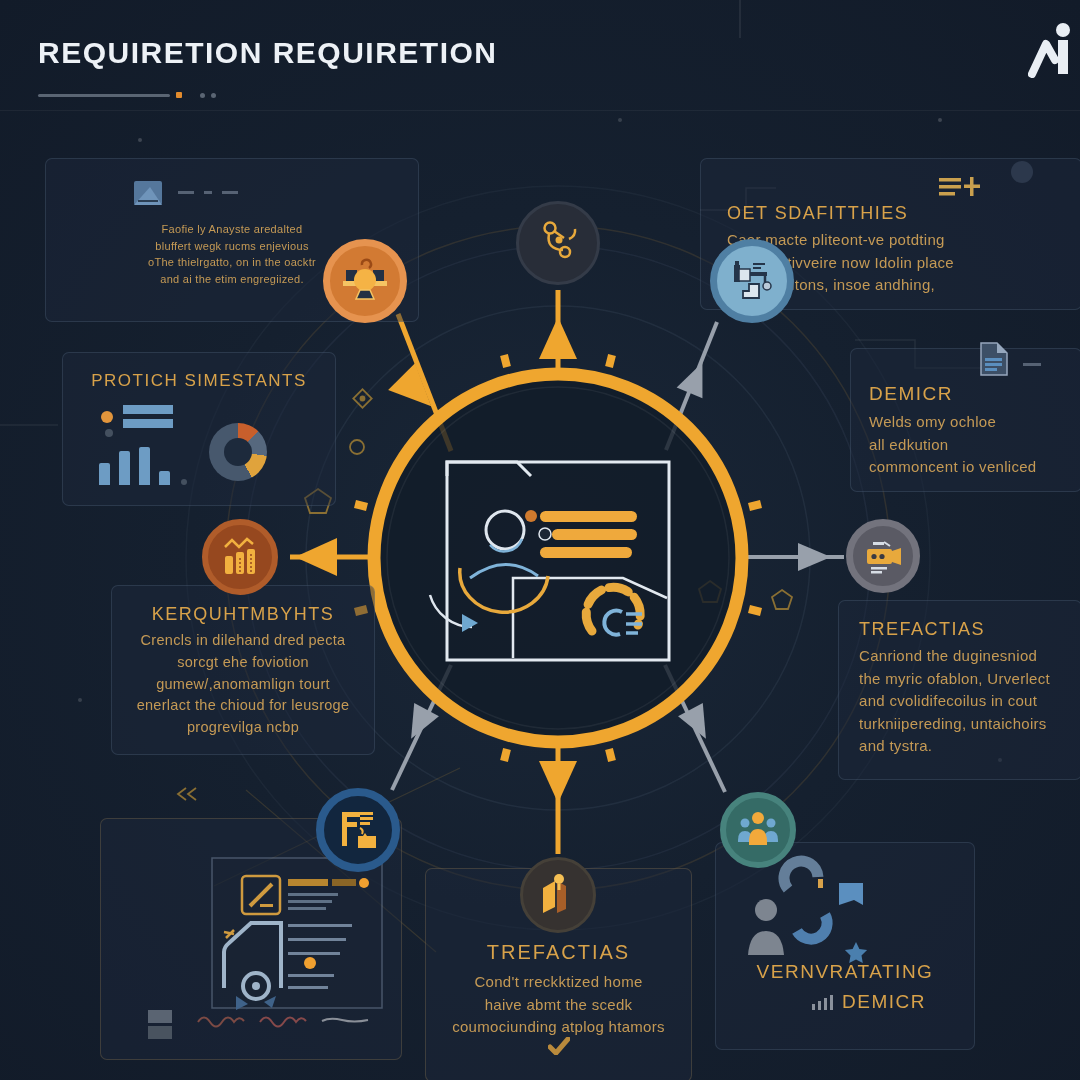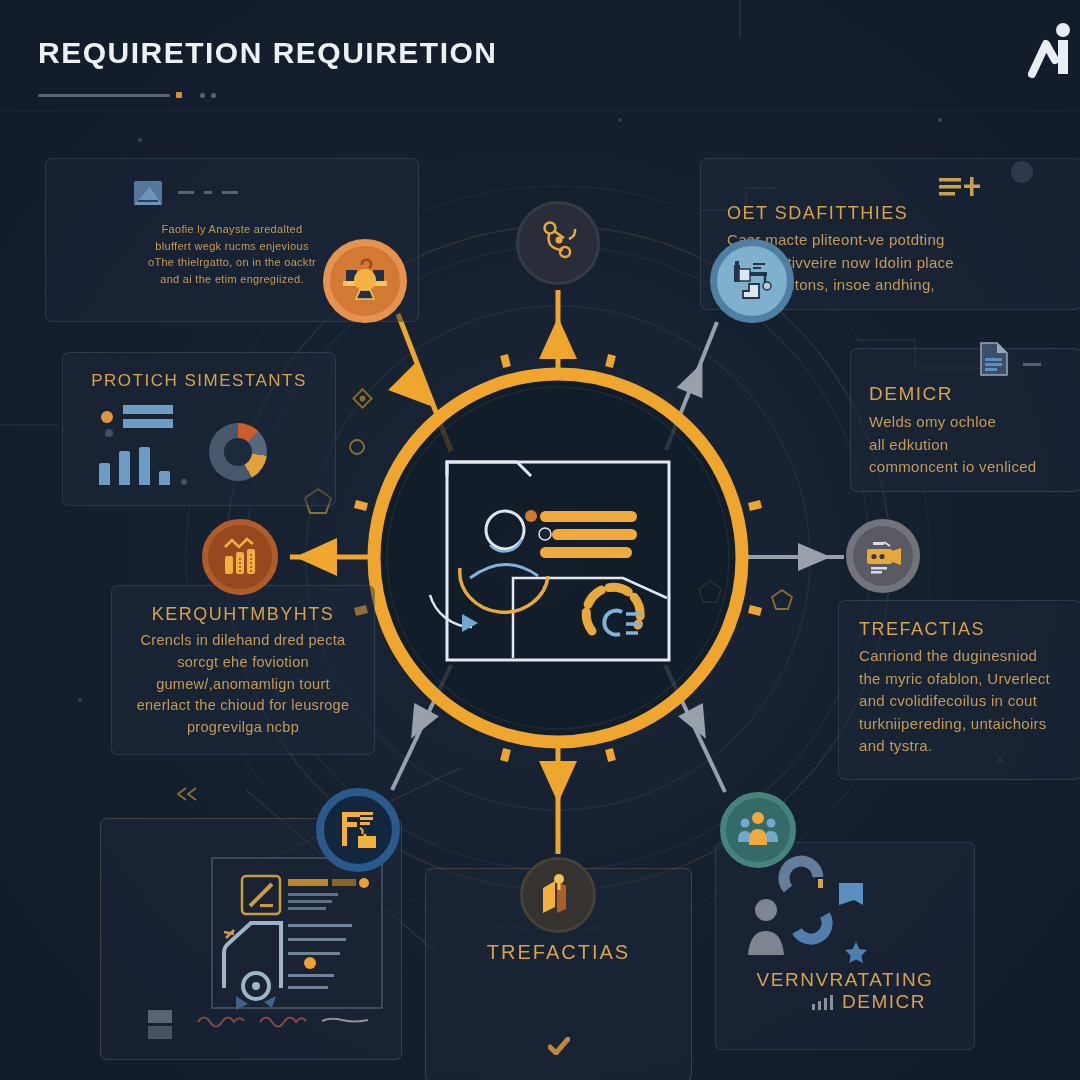--- a/index.html
+++ b/index.html
@@ -285,40 +285,43 @@
       <path d="M58,172 q6,-9 12,0 t12,0 t12,0 q5,-7 10,-1" fill="none" stroke="#7c4a44" stroke-width="2"></path>
       <path d="M120,172 q6,-9 12,0 t12,0 t12,0 q5,-7 10,-1" fill="none" stroke="#86494a" stroke-width="2"></path>
       <path d="M182,171 q8,-4 20,-1 t26,0" fill="none" stroke="#8a8f98" stroke-width="2"></path>
       <rect x="8" y="160" width="24" height="13" fill="#5a6472"></rect>
       <rect x="8" y="176" width="24" height="13" fill="#49535f"></rect>
     </svg>
   </div>
 
   <div class="abs panel goldb" style="left:425px;top:868px;width:265px;height:212px;">
     <div class="abs gold-head center" style="left:0;top:72px;width:265px;font-size:20px;letter-spacing:2px;">TREFACTIAS</div>
+    <div class="abs gold-body center" style="left:8px;top:102px;width:249px;">Cond't rreckktized home
+haive abmt the scedk
+coumociunding atplog htamors</div>
     <div class="abs" style="left:122px;top:168px;">
       <svg width="22" height="18" viewBox="0 0 22 18">
           <path d="M2,10 l6,6 L20,2" fill="none" stroke="#b98a3c" stroke-width="5" stroke-linecap="round"></path>
         </svg>
     </div>
   </div>
 
   <div class="abs panel" style="left:715px;top:842px;width:258px;height:206px;">
     <div class="abs" style="left:24px;top:12px;">
       <svg width="150" height="110" viewBox="0 0 150 110">
         <path d="M78,22 a17,17 0 1 0 -30,12" fill="none" stroke="#647e99" stroke-width="11"></path>
         <path d="M85,60 a16,16 0 1 1 -28,16" fill="none" stroke="#4f7fae" stroke-width="11"></path>
         <rect x="78" y="24" width="5" height="9" fill="#d8a24a"></rect>
         <circle cx="26" cy="55" r="11" fill="#7d8590"></circle>
         <path d="M8,100 q2,-24 18,-24 q16,0 18,24 z" fill="#7d8590"></path>
         <path d="M99,28 h24 v22 l-9,-5 -15,5 z" fill="#5b8fbf"></path>
         <path d="M116,87 l3.4,7 7.7,1.1 -5.6,5.4 1.3,7.6 -6.8,-3.6 -6.8,3.6 1.3,-7.6 -5.6,-5.4 7.7,-1.1 z" fill="#4a7fae"></path>
       </svg>
     </div>
-    <div class="abs gold-head center" style="left:0;top:118px;width:258px;font-size:19px;margin-top:8px;">VERNVRATATING</div>
+    <div class="abs gold-head center" style="left:0;top:118px;width:258px;font-size:19px;">VERNVRATATING</div>
     <div class="abs" style="left:96px;top:150px;">
       <svg width="22" height="17" viewBox="0 0 22 17">
         <rect x="0" y="11" width="3" height="6" fill="#8a919c"></rect>
           <rect x="6" y="8" width="3" height="9" fill="#8a919c"></rect>
         <rect x="12" y="5" width="3" height="12" fill="#8a919c"></rect>
           <rect x="18" y="2" width="3" height="15" fill="#8a919c"></rect>
       </svg>
     </div>
     <div class="abs gold-head" style="left:126px;top:148px;font-size:19px;">DEMICR</div>
   </div>

